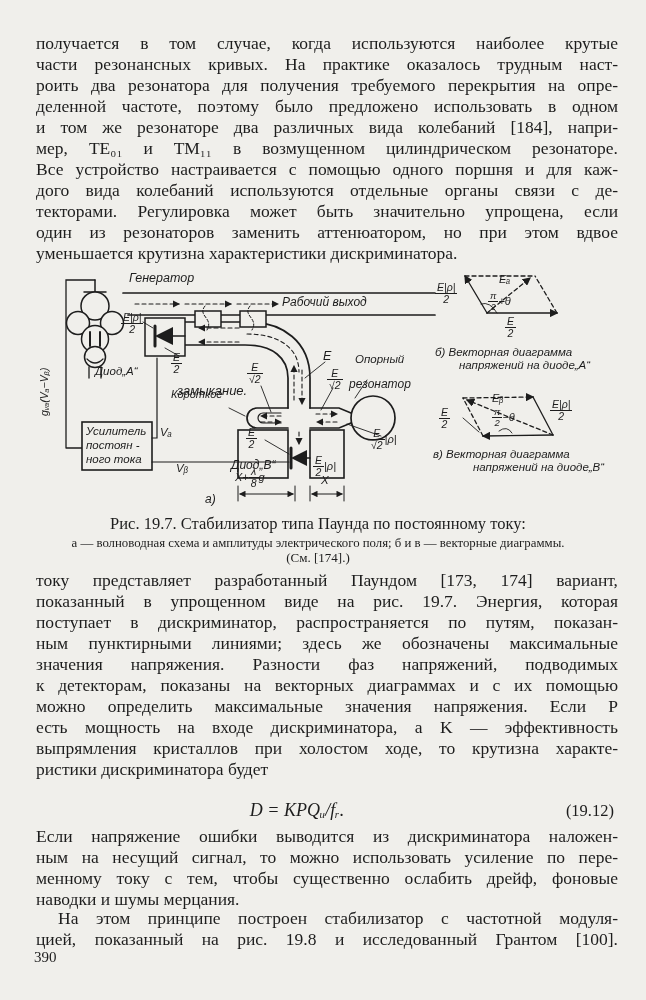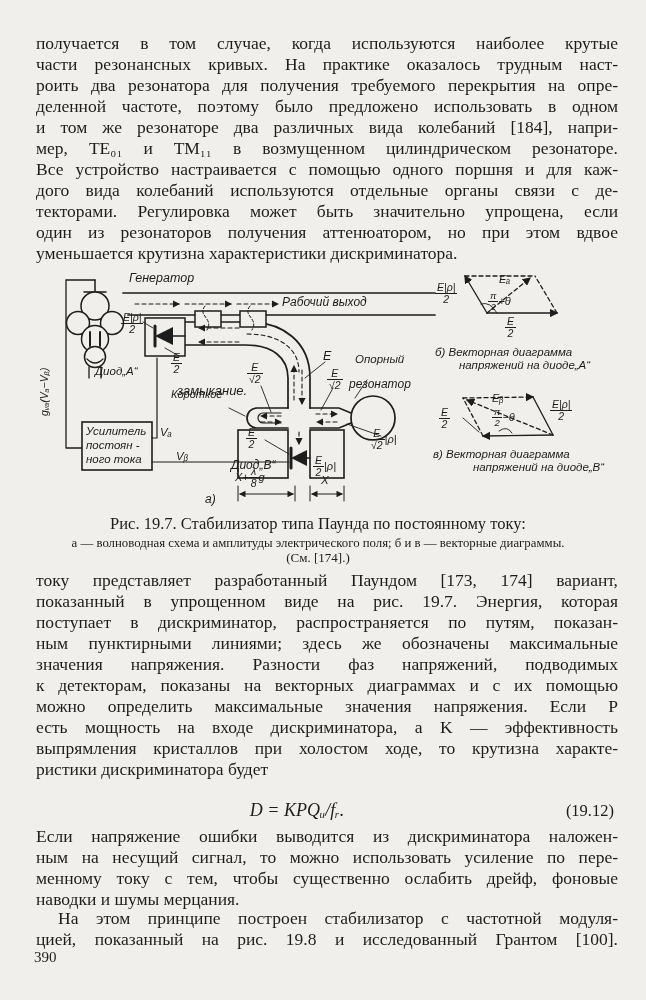--- a/index.html
+++ b/index.html
@@ -35,21 +35,21 @@
   <div class="tblock" style="top:33px;">
       <div class="tline">получается в том случае, когда используются наиболее крутые</div>
       <div class="tline">части резонансных кривых. На практике оказалось трудным наст-</div>
       <div class="tline">роить два резонатора для получения требуемого перекрытия на опре-</div>
       <div class="tline">деленной частоте, поэтому было предложено использовать в одном</div>
       <div class="tline">и том же резонаторе два различных вида колебаний [184], напри-</div>
       <div class="tline">мер, ТЕ₀₁ и ТМ₁₁ в возмущенном цилиндрическом резонаторе.</div>
       <div class="tline">Все устройство настраивается с помощью одного поршня и для каж-</div>
       <div class="tline">дого вида колебаний используются отдельные органы связи с де-</div>
       <div class="tline">текторами. Регулировка может быть значительно упрощена, если</div>
-      <div class="tline">один из резонаторов получения аттенюатором, но при этом вдвое</div>
+      <div class="tline">один из резонаторов заменить аттенюатором, но при этом вдвое</div>
       <div class="tline last">уменьшается крутизна характеристики дискриминатора.</div>
     </div>
 
   <div class="fig">
     <svg width="606" height="248" viewBox="0 0 606 248">
       <defs>
         <marker id="ah" viewBox="0 0 10 10" refX="8.5" refY="5" markerWidth="6.5" markerHeight="6.5" orient="auto-start-reverse">
           <path d="M0,0 L10,5 L0,10 z" fill="#1d1d1d"></path>
         </marker>
       </defs>
@@ -204,21 +204,21 @@
         </div>
         <div class="dlab" style="left: 198px; top: 193px; font-size: 12px;">Диод„В“</div>
         <div class="dlab dfrac" style="left: 280px; top: 189px; font-size: 10.5px;">
           <span class="stack">
             <span class="num">E</span>
             <span class="den">2</span>
           </span>
           <span style="font-size: 11px;">|ρ|</span>
         </div>
         <div class="dlab" style="left: 127px; top: 160px; font-size: 11.5px;">Vₐ</div>
-        <div class="dlab" style="left: 143px; top: 184px; font-size: 11.5px;">Vᵦ</div>
+        <div class="dlab" style="left: 143px; top: 196px; font-size: 11.5px;">Vᵦ</div>
         <div class="dlab" style="left: 53px; top: 159px; font-size: 11.5px;">Усилитель</div>
         <div class="dlab" style="left: 53px; top: 173px; font-size: 11.5px;">постоян -</div>
         <div class="dlab" style="left: 53px; top: 187px; font-size: 11.5px;">ного тока</div>
         <div class="dlab" style="left: 6px; top: 150px; transform: rotate(-90deg); transform-origin: 0px 0px; font-size: 10.5px;">gᵥₐ(Vₐ−Vᵦ)</div>
         <div class="dlab dfrac" style="left: 202px; top: 200px; font-size: 10.5px;">
           <span style="font-size: 11px;">X+</span>
           <span class="stack">
             <span class="num">λ</span>
             <span class="den">8</span>
           </span>

